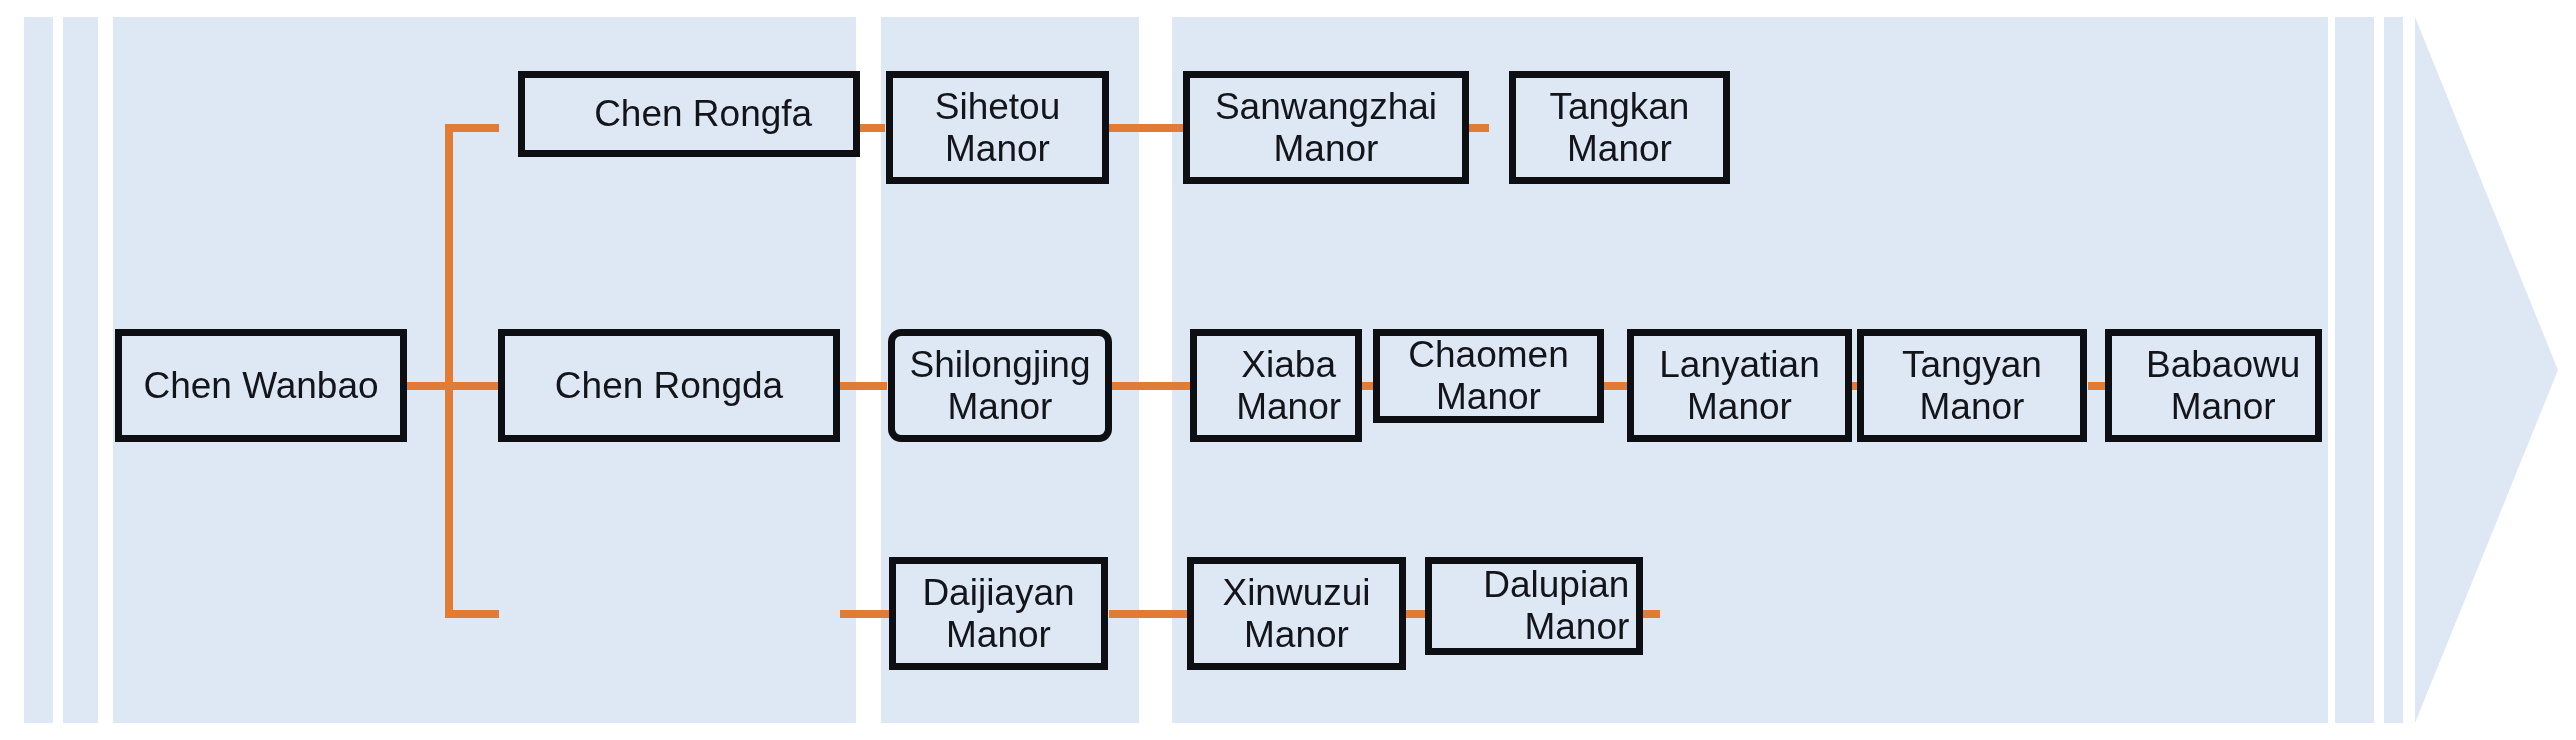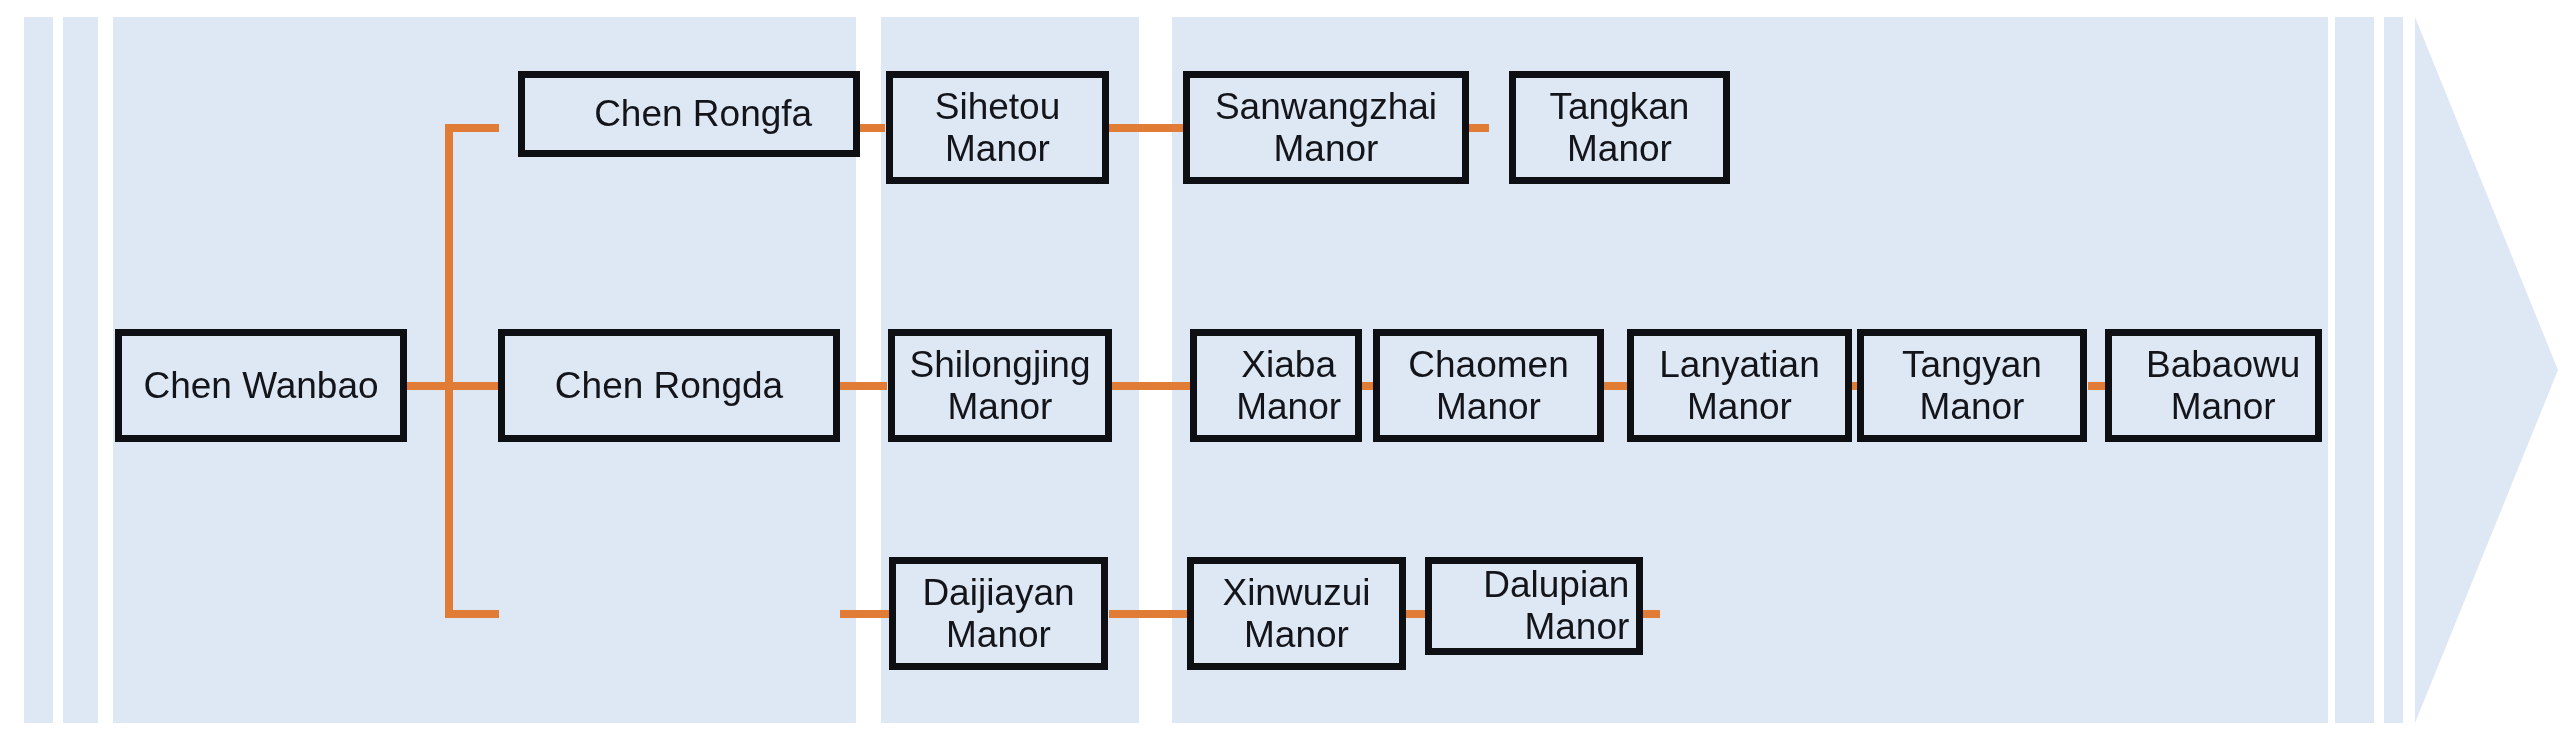--- a/index.html
+++ b/index.html
@@ -78,23 +78,23 @@
   <div class="conn" style="left:1643px;top:610px;width:17px;height:7.6px;"></div>
 
   <div class="node" style="left:115px;top:329px;width:292px;height:113px;">Chen Wanbao</div>
 
   <div class="node" style="left:518px;top:71px;width:342px;height:86px;padding-left:35px;">Chen Rongfa</div>
   <div class="node" style="left:886px;top:71px;width:223px;height:113px;">Sihetou Manor</div>
   <div class="node" style="left:1183px;top:71px;width:286px;height:113px;">Sanwangzhai Manor</div>
   <div class="node" style="left:1489px;top:71px;width:221px;height:113px;margin-left:20px;">Tangkan Manor</div>
 
   <div class="node" style="left:498px;top:329px;width:342px;height:113px;">Chen Rongda</div>
-  <div class="node" style="left:888px;top:329px;width:224px;height:113px;">Shilongjing Manor</div>
+  <div class="node" style="left:888px;top:329px;width:224px;height:113px;border-radius:13px;">Shilongjing Manor</div>
   <div class="node" style="left:1190px;top:329px;width:172px;height:113px;padding-left:32px;">Xiaba Manor</div>
-  <div class="node" style="left:1373px;top:329px;width:231px;height:113px;">Chaomen Manor</div>
+  <div class="node" style="left:1373px;top:329px;width:231px;height:94px;">Chaomen Manor</div>
   <div class="node" style="left:1627px;top:329px;width:225px;height:113px;">Lanyatian Manor</div>
   <div class="node" style="left:1857px;top:329px;width:230px;height:113px;">Tangyan Manor</div>
   <div class="node" style="left:2105px;top:329px;width:217px;height:113px;padding-left:26px;">Babaowu Manor</div>
 
   <div class="node" style="left:889px;top:557px;width:219px;height:113px;">Daijiayan Manor</div>
   <div class="node" style="left:1187px;top:557px;width:219px;height:113px;">Xinwuzui Manor</div>
   <div class="node" style="left:1425px;top:557px;width:218px;height:98px;text-align:right;">Dalupian Manor</div>
 
 </div>
 

